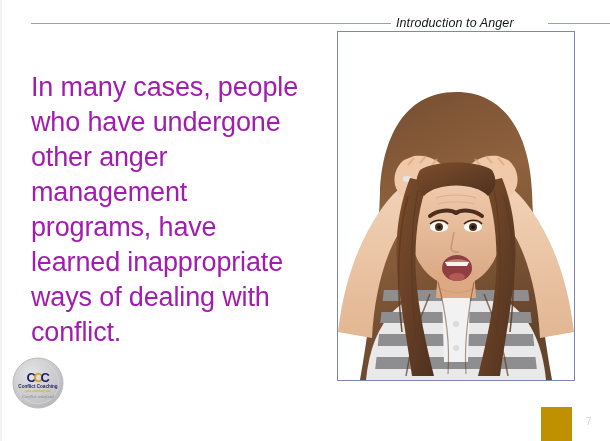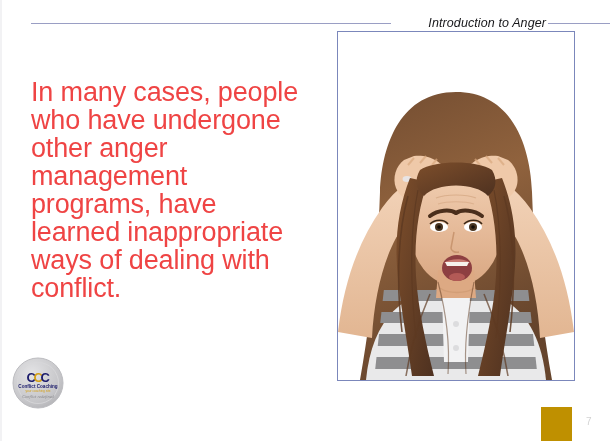--- a/index.html
+++ b/index.html
@@ -38,39 +38,39 @@
     height: 1px;
     background: #9a9ec4;
   }
   #hdr-rule-left  { left: 31px;  width: 360px; }
   #hdr-rule-right { left: 548px; width: 62px;  }
   #hdr-title {
     position: absolute;
     left: 396px;
     top: 4px;
     width: 150px;
-    text-align: right;
+    text-align: left;
     font-family: "Liberation Sans", sans-serif;
     font-style: italic;
     font-size: 12.5px;
     color: #17171a;
     white-space: nowrap;
     letter-spacing: 0.1px;
   }
 
   
   #body-text {
     position: absolute;
     left: 31px;
-    top: 78px;
+    top: 70px;
     width: 275px;
     font-family: "Liberation Sans", sans-serif;
     font-size: 27px;
-    line-height: 28px;
-    color: #ef4444;
+    line-height: 35px;
+    color: #a21caf;
     white-space: pre-line;
     letter-spacing: -0.15px;
   }
 
   
   #photo-frame {
     position: absolute;
     left: 337px;
     top: 31px;
     width: 238px;

